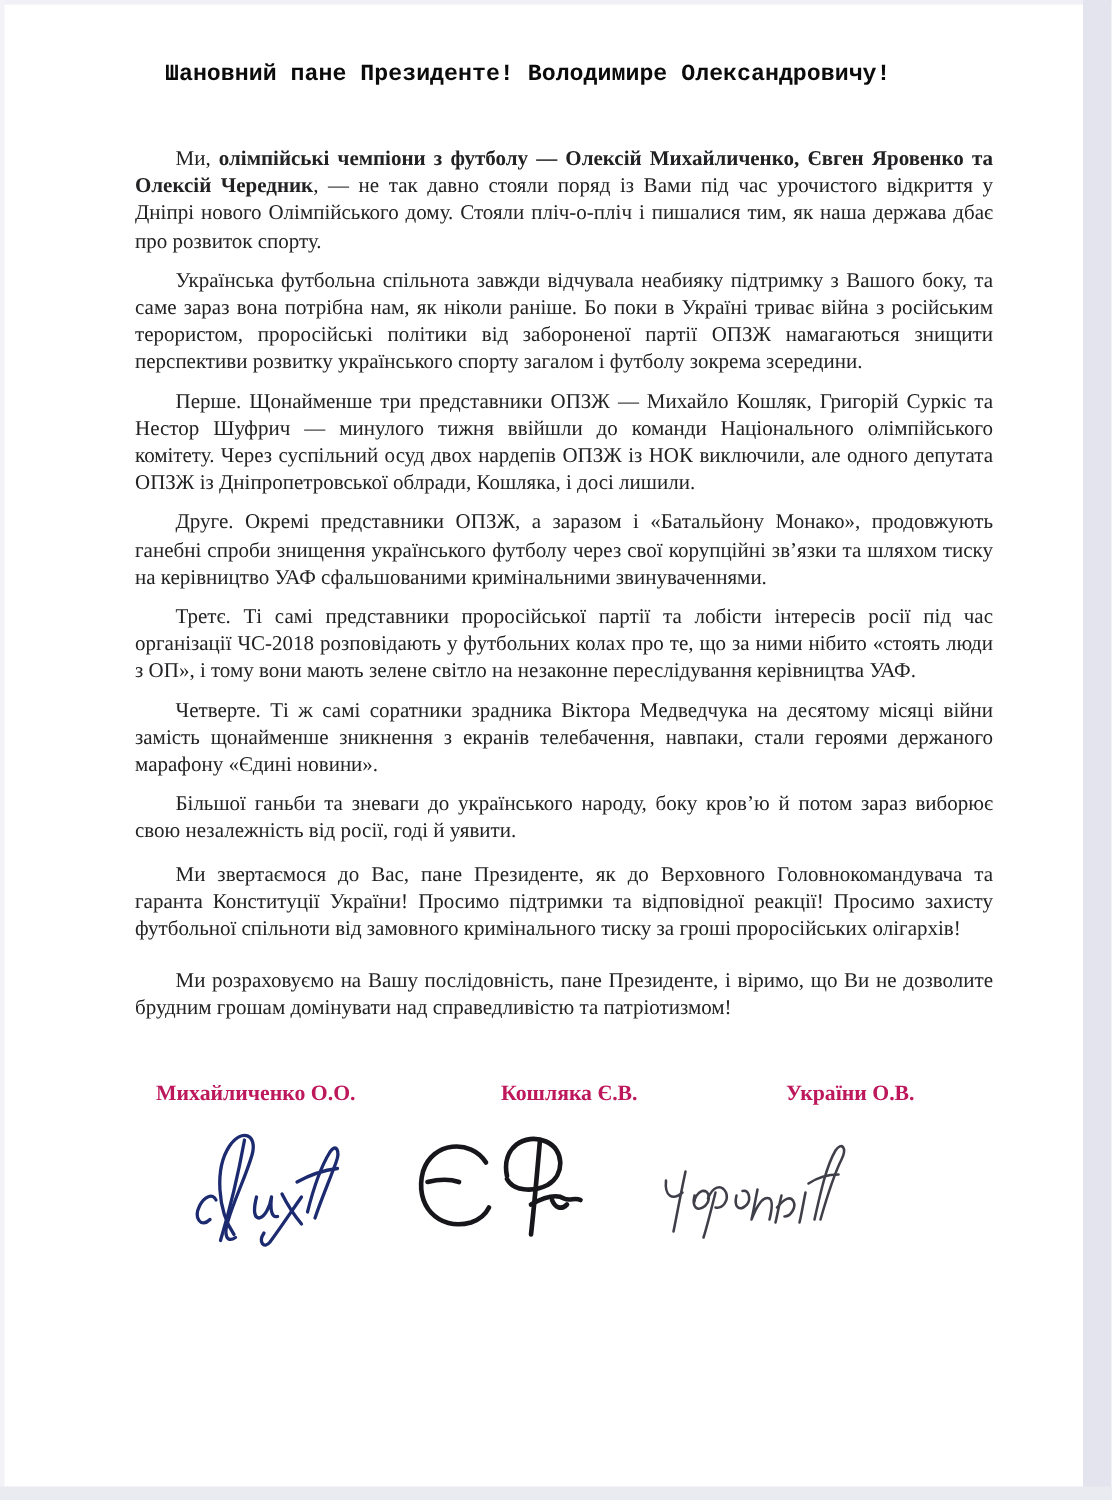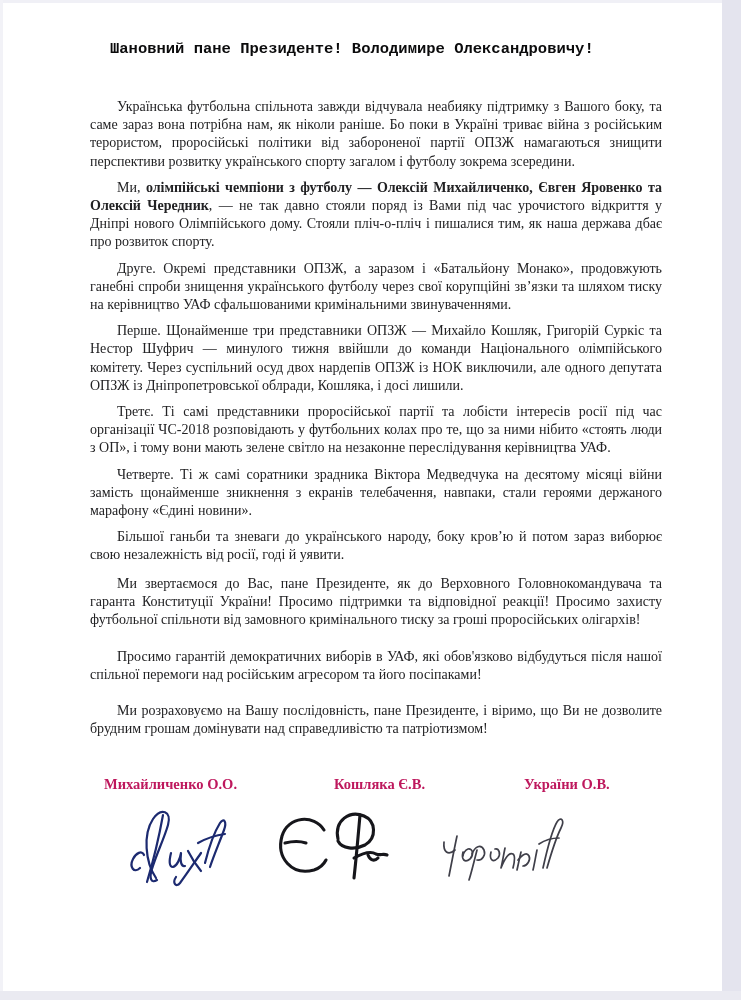--- a/index.html
+++ b/index.html
@@ -63,29 +63,28 @@
   <div class="edge-top"></div>
   <div class="edge-left"></div>
   <div class="edge-right"></div>
   <div class="edge-bottom"></div>
 
   <div class="content">
 
     <h1 class="heading">Шановний пане Президенте! Володимире Олександровичу!</h1>
 
     <div class="letter-body">
+        <p class="para"><span>Ми, </span><span class="b">олімпійські чемпіони з футболу — Олексій Михайличенко, Євген Яровенко та Олексій Чередник</span><span>, — не так давно стояли поряд із Вами під час урочистого відкриття у Дніпрі нового Олімпійського дому. Стояли пліч-о-пліч і пишалися тим, як наша держава дбає про розвиток спорту.</span></p>
         <p class="para"><span>Українська футбольна спільнота завжди відчувала неабияку підтримку з Вашого боку, та саме зараз вона потрібна нам, як ніколи раніше. Бо поки в Україні триває війна з російським терористом, проросійські політики від забороненої партії ОПЗЖ намагаються знищити перспективи розвитку українського спорту загалом і футболу зокрема зсередини.</span></p>
-        <p class="para"><span>Ми, </span><span class="b">олімпійські чемпіони з футболу — Олексій Михайличенко, Євген Яровенко та Олексій Чередник</span><span>, — не так давно стояли поряд із Вами під час урочистого відкриття у Дніпрі нового Олімпійського дому. Стояли пліч-о-пліч і пишалися тим, як наша держава дбає про розвиток спорту.</span></p>
+        <p class="para"><span>Перше. Щонайменше три представники ОПЗЖ — Михайло Кошляк, Григорій Суркіс та Нестор Шуфрич — минулого тижня ввійшли до команди Національного олімпійського комітету. Через суспільний осуд двох нардепів ОПЗЖ із НОК виключили, але одного депутата ОПЗЖ із Дніпропетровської облради, Кошляка, і досі лишили.</span></p>
         <p class="para"><span>Друге. Окремі представники ОПЗЖ, а заразом і «Батальйону Монако», продовжують ганебні спроби знищення українського футболу через свої корупційні зв’язки та шляхом тиску на керівництво УАФ сфальшованими кримінальними звинуваченнями.</span></p>
-        <p class="para"><span>Перше. Щонайменше три представники ОПЗЖ — Михайло Кошляк, Григорій Суркіс та Нестор Шуфрич — минулого тижня ввійшли до команди Національного олімпійського комітету. Через суспільний осуд двох нардепів ОПЗЖ із НОК виключили, але одного депутата ОПЗЖ із Дніпропетровської облради, Кошляка, і досі лишили.</span></p>
         <p class="para"><span>Третє. Ті самі представники проросійської партії та лобісти інтересів росії під час організації ЧС-2018 розповідають у футбольних колах про те, що за ними нібито «стоять люди з ОП», і тому вони мають зелене світло на незаконне переслідування керівництва УАФ.</span></p>
         <p class="para"><span>Четверте. Ті ж самі соратники зрадника Віктора Медведчука на десятому місяці війни замість щонайменше зникнення з екранів телебачення, навпаки, стали героями держаного марафону «Єдині новини».</span></p>
         <p class="para"><span>Більшої ганьби та зневаги до українського народу, боку кров’ю й потом зараз виборює свою незалежність від росії, годі й уявити.</span></p>
         <p class="para gap-md"><span>Ми звертаємося до Вас, пане Президенте, як до Верховного Головнокомандувача та гаранта Конституції України! Просимо підтримки та відповідної реакції! Просимо захисту футбольної спільноти від замовного кримінального тиску за гроші проросійських олігархів!</span></p>
-        <p class="para gap-lg"><span>Просимо гарантій демократичних виборів в УАФ, які обов'язково відбудуться після нашої спільної перемоги над російським агресором та його посіпаками!</span></p>
         <p class="para gap-xl"><span>Ми розраховуємо на Вашу послідовність, пане Президенте, і віримо, що Ви не дозволите брудним грошам домінувати над справедливістю та патріотизмом!</span></p>
       </div>
 
     <div class="sig-block">
 
       <span class="sig-label s1">Михайличенко О.О.</span>
       <span class="sig-label s2">Кошляка Є.В.</span>
       <span class="sig-label s3">України О.В.</span>
 
       <svg class="sig s1" viewBox="0 0 100 84">

